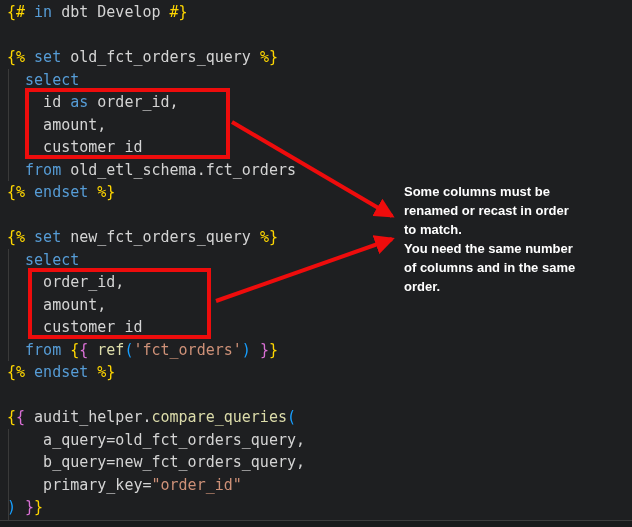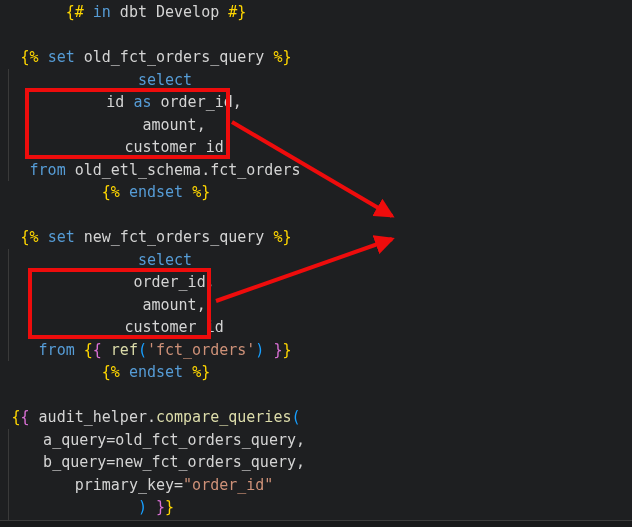--- a/index.html
+++ b/index.html
@@ -2,21 +2,20 @@
 <html><head>
 <meta charset="utf-8">
 <style>
   html,body{margin:0;padding:0;background:#111;}
   .canvas{
     position:relative;
     width:632px;height:527px;
     background:#1e1f21;
     overflow:hidden;
     font-family:"DejaVu Sans Mono", monospace;
-    text-align:center;
   }
   .code{
     position:absolute;
     left:7px;top:1px;
     font-size:15px;
     line-height:22.5px;
     white-space:pre;
     color:#d4d4d4;
   }
   .code .line{height:22.5px;}
@@ -71,16 +70,22 @@
   <svg class="arrows" viewBox="0 0 632 527">
     <defs>
       <marker id="arrowhead" viewBox="0 0 10 10" refX="8.5" refY="5" markerWidth="5" markerHeight="5" orient="auto-start-reverse">
         <path d="M0,0 L10,5 L0,10 z" fill="#ee0c0c"></path>
       </marker>
     </defs>
     <line id="arrow-0" stroke="#ee0c0c" stroke-width="4" marker-end="url(#arrowhead)" x1="232" y1="122" x2="392" y2="216"></line>
     <line id="arrow-1" stroke="#ee0c0c" stroke-width="4" marker-end="url(#arrowhead)" x1="216" y1="301" x2="392" y2="239"></line>
   </svg>
 
+  <div class="annotation">Some columns must be
+renamed or recast in order
+to match.
+You need the same number
+of columns and in the same
+order.</div>
 
   <div class="bottom-strip"></div>
 
 </div>
 
 </body></html>

